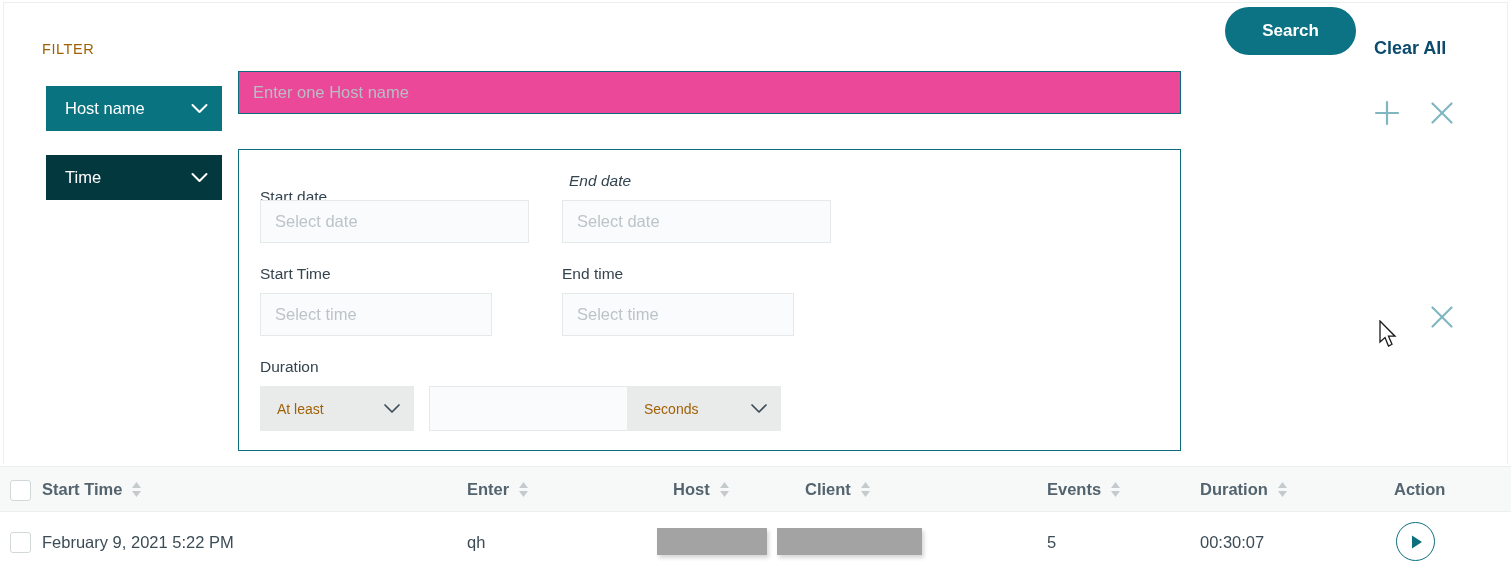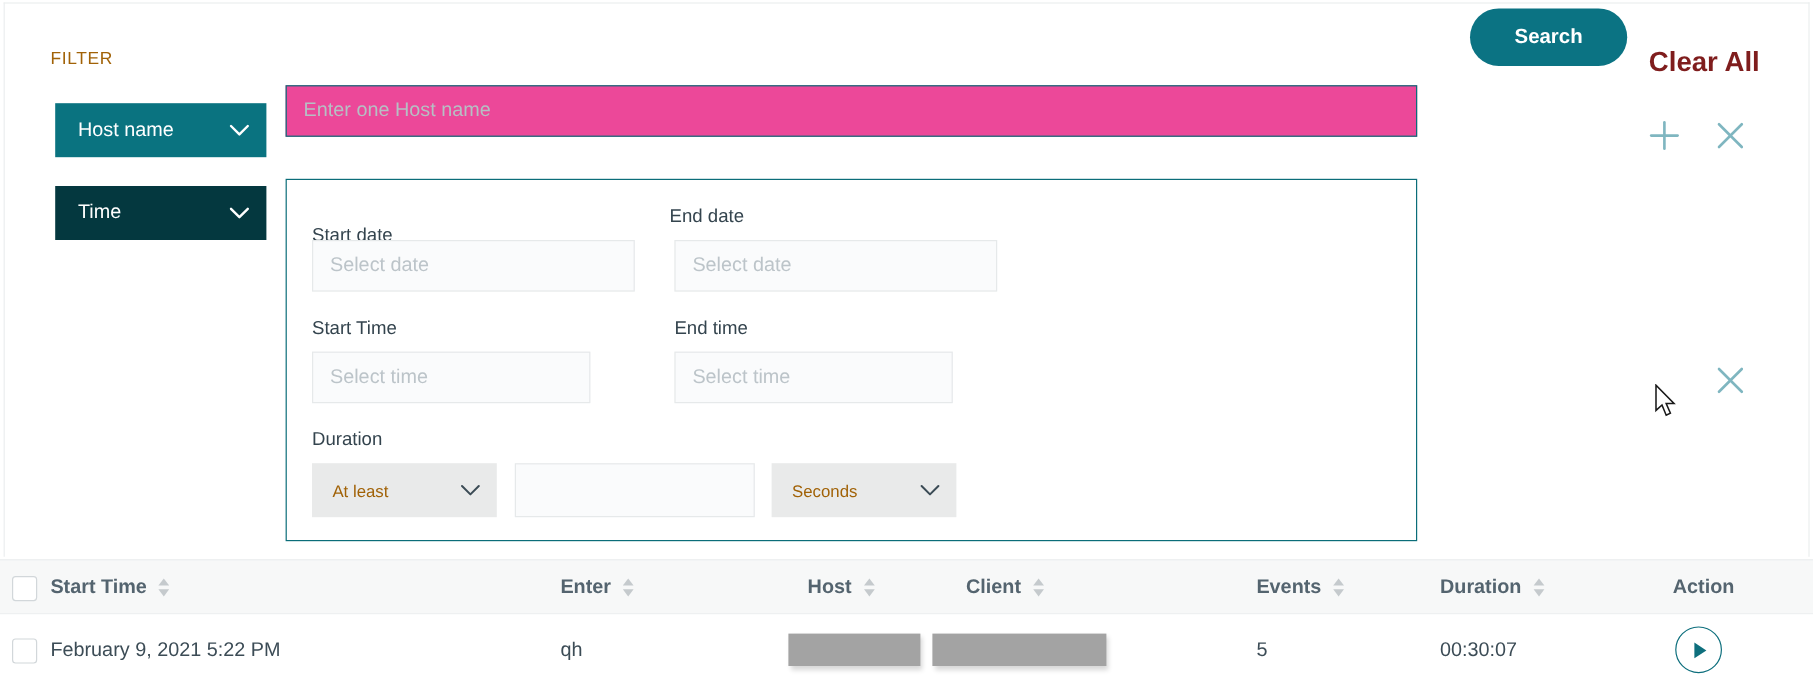--- a/index.html
+++ b/index.html
@@ -133,33 +133,33 @@
     justify-content: space-between;
     padding: 0 13px 0 17px;
     cursor: pointer;
     font-family: inherit;
   }
   .sel-btn .lbl { font-size: 14px; color: #a16207; white-space: nowrap; }
   .chev-dark { width: 18px; height: 11px; flex: 0 0 auto; }
 
   
   .p-startdate-lbl { left: 21px;  top: 38px; }
-  .p-enddate-lbl   { left: 319px; top: 22px; }
+  .p-enddate-lbl   { left: 330px; top: 22px; font-style: italic; }
   .p-starttime-lbl { left: 21px;  top: 115px; }
   .p-endtime-lbl   { left: 323px; top: 115px; }
   .p-duration-lbl  { left: 21px;  top: 208px; }
 
   .p-startdate { left: 21px;  top: 50px;  width: 269px; height: 43px; }
   .p-enddate   { left: 323px; top: 50px;  width: 269px; height: 43px; }
   .p-starttime { left: 21px;  top: 143px; width: 232px; height: 43px; }
   .p-endtime   { left: 323px; top: 143px; width: 232px; height: 43px; }
 
   .p-dur-op    { left: 21px;  top: 236px; width: 154px; height: 45px; }
   .p-dur-val   { left: 190px; top: 236px; width: 200px; height: 45px; }
-  .p-dur-unit  { left: 404px; top: 236px; width: 154px; height: 45px; }
+  .p-dur-unit  { left: 388px; top: 236px; width: 154px; height: 45px; }
 
   
   .search-btn {
     position: absolute;
     left: 1221px;
     top: 4px;
     width: 131px;
     height: 48px;
     border-radius: 24px;
     background: #0b7383;
@@ -168,23 +168,23 @@
     font-family: inherit;
     font-size: 17px;
     font-weight: bold;
     cursor: pointer;
   }
 
   .clear-all {
     position: absolute;
     left: 1366px;
     top: 33px;
-    font-size: 23px;
+    font-size: 18px;
     font-weight: bold;
-    color: #7f1d1d;
+    color: #0c4a6e;
     cursor: pointer;
     background: none;
     border: none;
     font-family: inherit;
     padding: 2px 4px;
     text-align: right;
   }
 
   .icon-btn {
     position: absolute;

